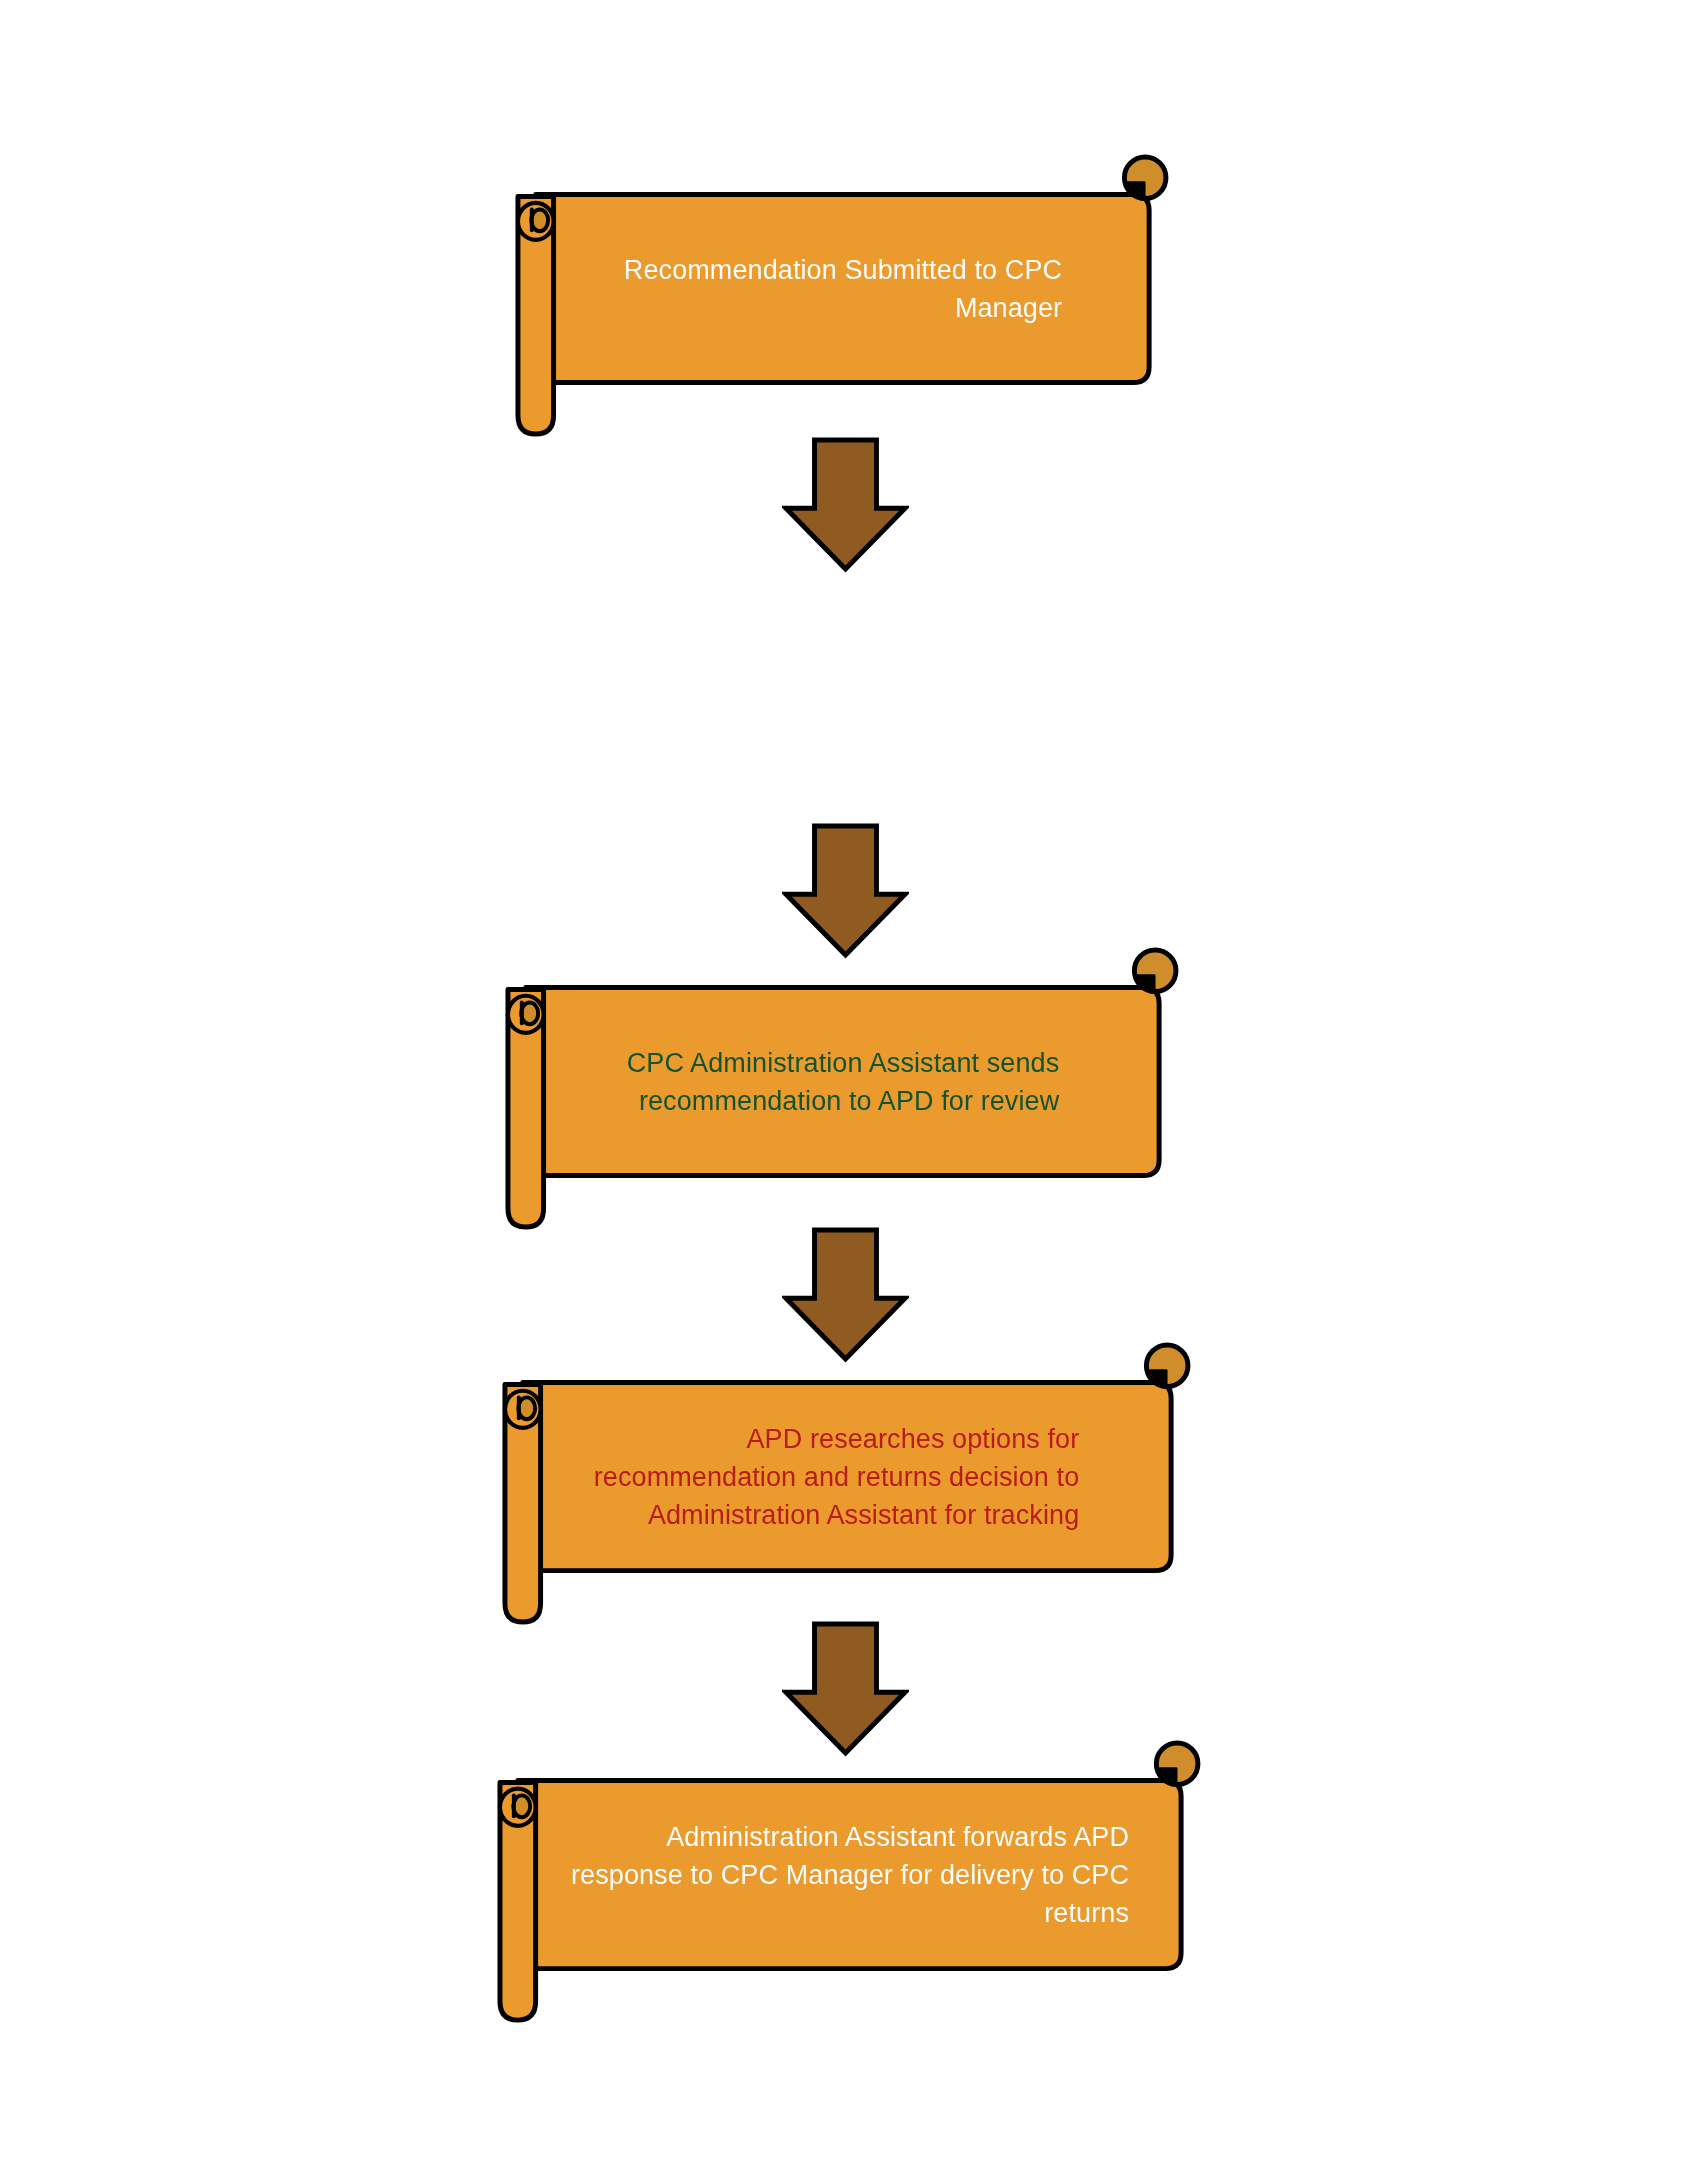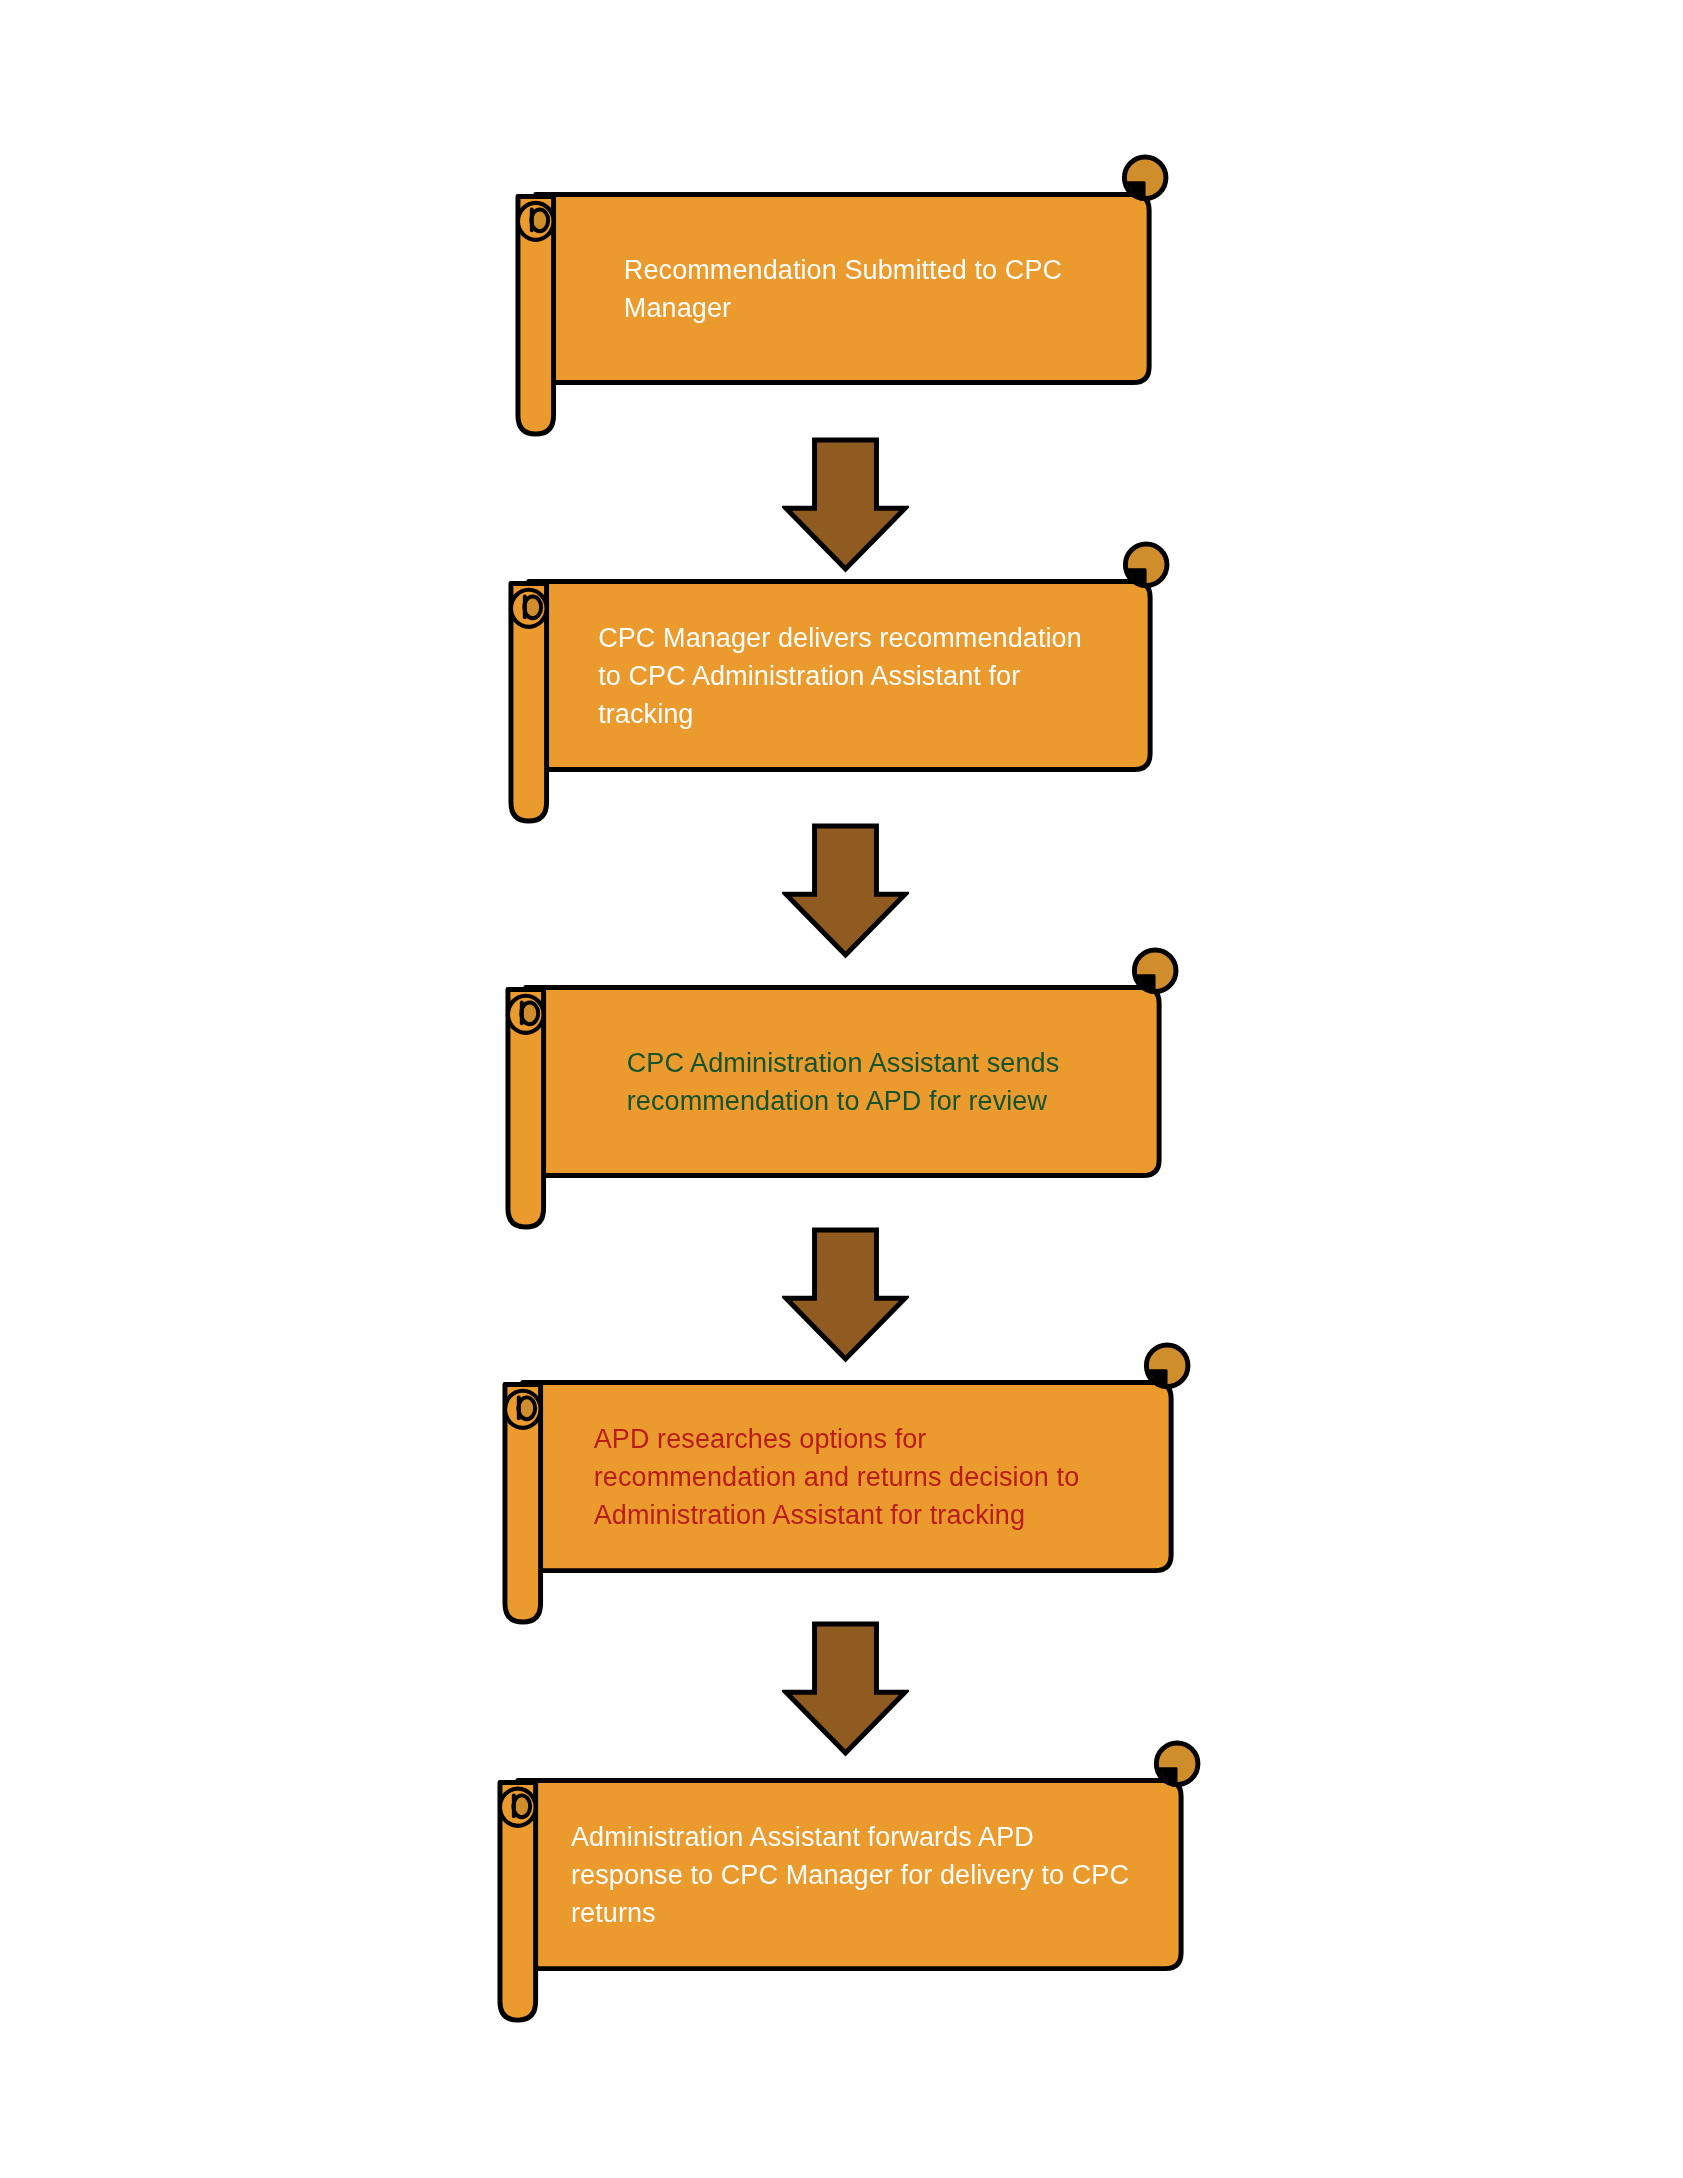--- a/index.html
+++ b/index.html
@@ -25,21 +25,21 @@
   .scroll-node {
     position: absolute;
   }
   .scroll-node svg {
     display: block;
     overflow: visible;
   }
   .scroll-label {
     position: absolute;
     color: #fdfdfb;
-    text-align: left;
+    text-align: right;
     line-height: 1.42;
     font-weight: 400;
     letter-spacing: 0.1px;
     white-space: pre-line;
     pointer-events: none;
     font-family: "Liberation Sans", sans-serif;
   }
 
   
   .arrow-connector {
@@ -63,41 +63,20 @@
           <path d="M -4 63 L -4 84" fill="none" stroke="#000000" stroke-width="4" stroke-linecap="round"></path>
           <circle cx="616" cy="31" r="21" fill="#d08d2c" stroke="#000000" stroke-width="5"></circle>
           <path d="M 598 36
         L 615 36
         L 615 50
         L 609 50 Z" fill="#000000" stroke="#000000" stroke-width="2.75" stroke-linejoin="round"></path>
         </g>
       </svg>
       <div class="scroll-label" style="left: 47px; top: 48px; width: 566px; height: 188px; display: flex; align-items: center; justify-content: center; font-size: 27px; color: rgb(253, 253, 251);">Recommendation Submitted to CPC
 Manager</div>
-    </div>
-    <div class="scroll-node" style="left: 506px; top: 534px;">
-      <svg width="656" height="297" viewBox="0 0 663 300">
-        <g transform="translate(23, 0)">
-          <path d="M 0 48 L 612 48 Q 628 48 628 64 L 628 222 Q 628 238 612 238 L 0 238 Z" fill="#eb9a2e" stroke="#000000" stroke-width="5" stroke-linejoin="round"></path>
-          <path d="M -18 50 L -18 271.28 Q -18 290 0 290 Q 18 290 18 271.28 L 18 50 Z" fill="#eb9a2e" stroke="#000000" stroke-width="5" stroke-linejoin="round"></path>
-          <path d="M 18 75
-        a 18 18.72 0 1 0 -36 0
-        a 18 18.72 0 1 0 36 0 Z" fill="#eb9a2e" stroke="#000000" stroke-width="4.25"></path>
-          <ellipse cx="4" cy="74" rx="8.5" ry="11" fill="#d08d2c" stroke="#000000" stroke-width="4"></ellipse>
-          <path d="M -4 63 L -4 84" fill="none" stroke="#000000" stroke-width="4" stroke-linecap="round"></path>
-          <circle cx="624" cy="31" r="21" fill="#d08d2c" stroke="#000000" stroke-width="5"></circle>
-          <path d="M 606 36
-        L 623 36
-        L 623 50
-        L 617 50 Z" fill="#000000" stroke="#000000" stroke-width="2.75" stroke-linejoin="round"></path>
-        </g>
-      </svg>
-      <div class="scroll-label" style="left: 47px; top: 48px; width: 574px; height: 188px; display: flex; align-items: center; justify-content: center; font-size: 27px; color: rgb(253, 253, 251);">CPC Manager delivers recommendation
-to CPC Administration Assistant for
-tracking</div>
     </div>
     <div class="scroll-node" style="left: 503px; top: 940px;">
       <svg width="668" height="297" viewBox="0 0 675 300">
         <g transform="translate(23, 0)">
           <path d="M 0 48 L 624 48 Q 640 48 640 64 L 640 222 Q 640 238 624 238 L 0 238 Z" fill="#eb9a2e" stroke="#000000" stroke-width="5" stroke-linejoin="round"></path>
           <path d="M -18 50 L -18 271.28 Q -18 290 0 290 Q 18 290 18 271.28 L 18 50 Z" fill="#eb9a2e" stroke="#000000" stroke-width="5" stroke-linejoin="round"></path>
           <path d="M 18 75
         a 18 18.72 0 1 0 -36 0
         a 18 18.72 0 1 0 36 0 Z" fill="#eb9a2e" stroke="#000000" stroke-width="4.25"></path>
           <ellipse cx="4" cy="74" rx="8.5" ry="11" fill="#d08d2c" stroke="#000000" stroke-width="4"></ellipse>

